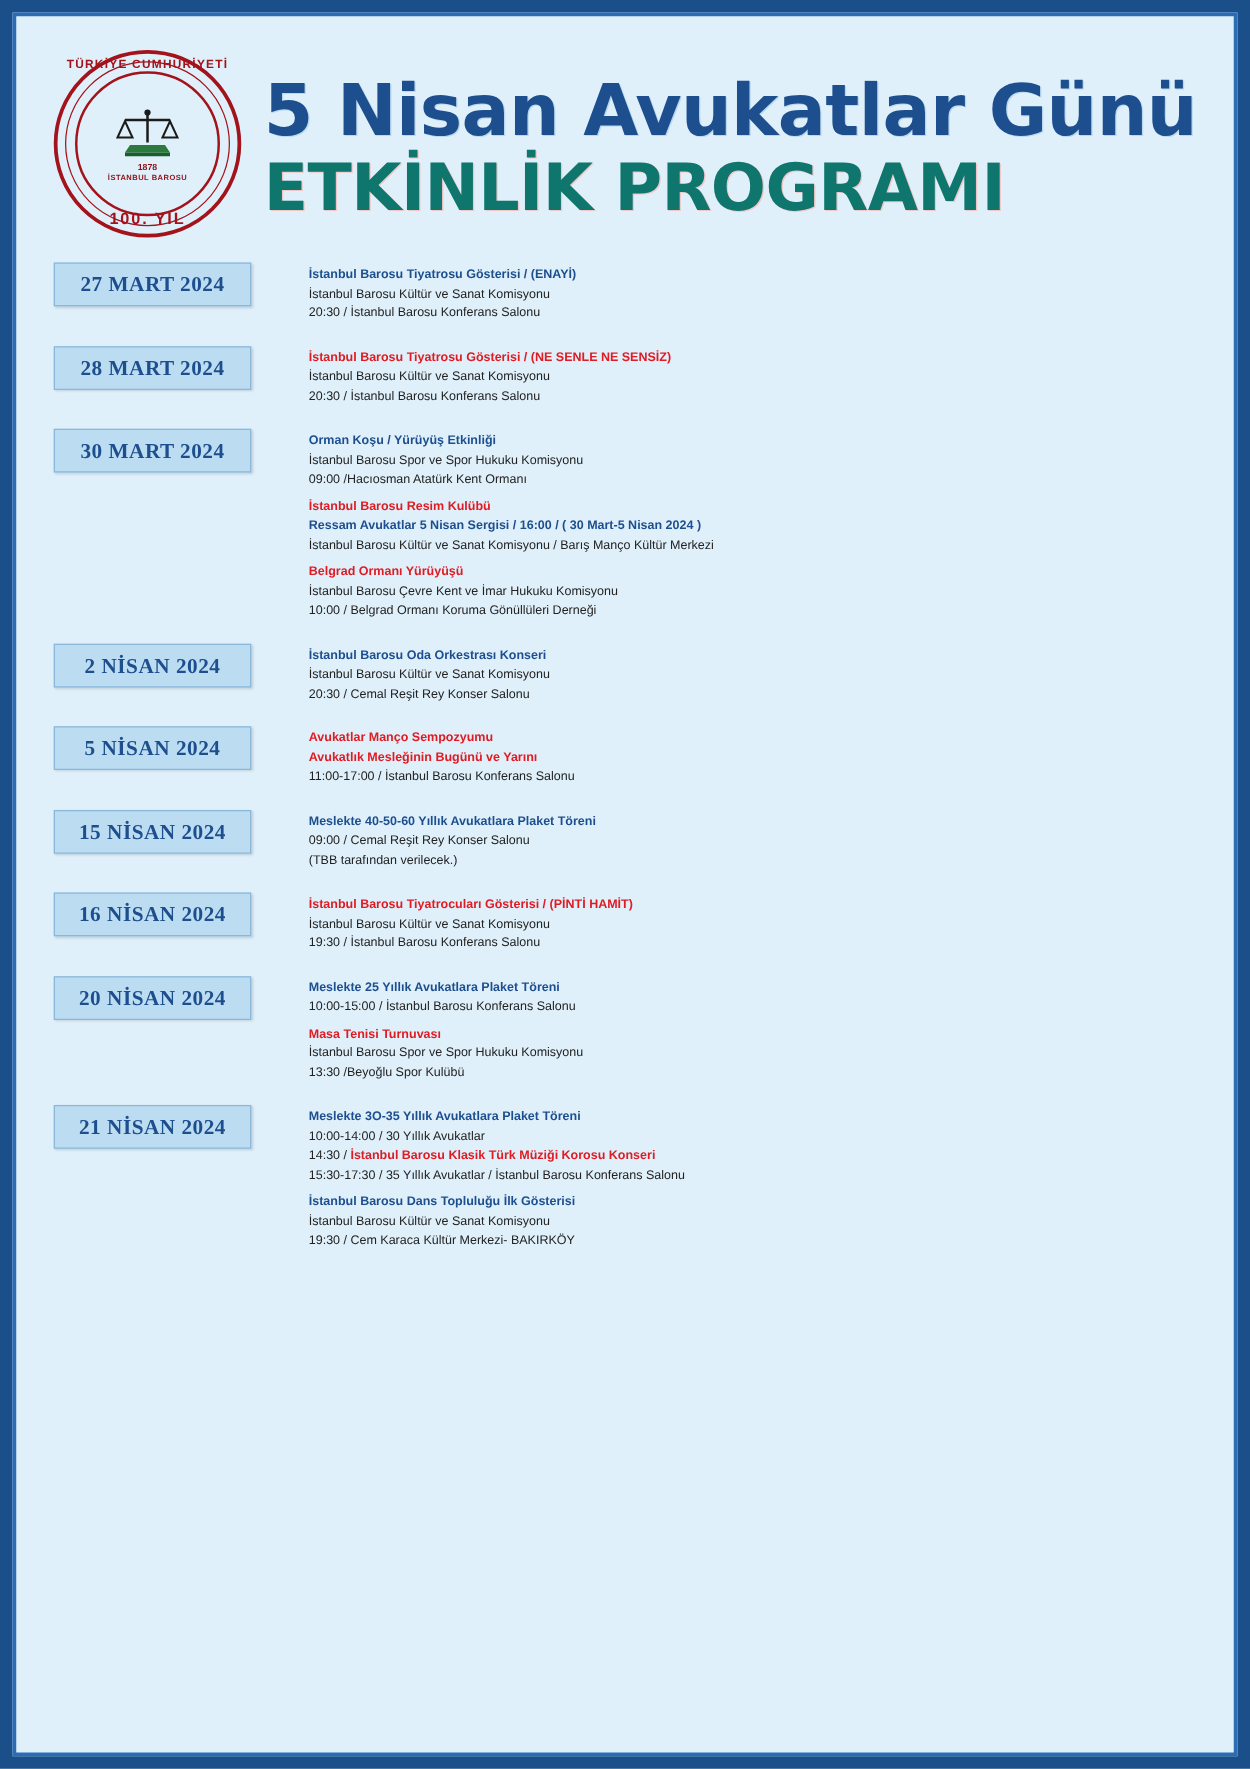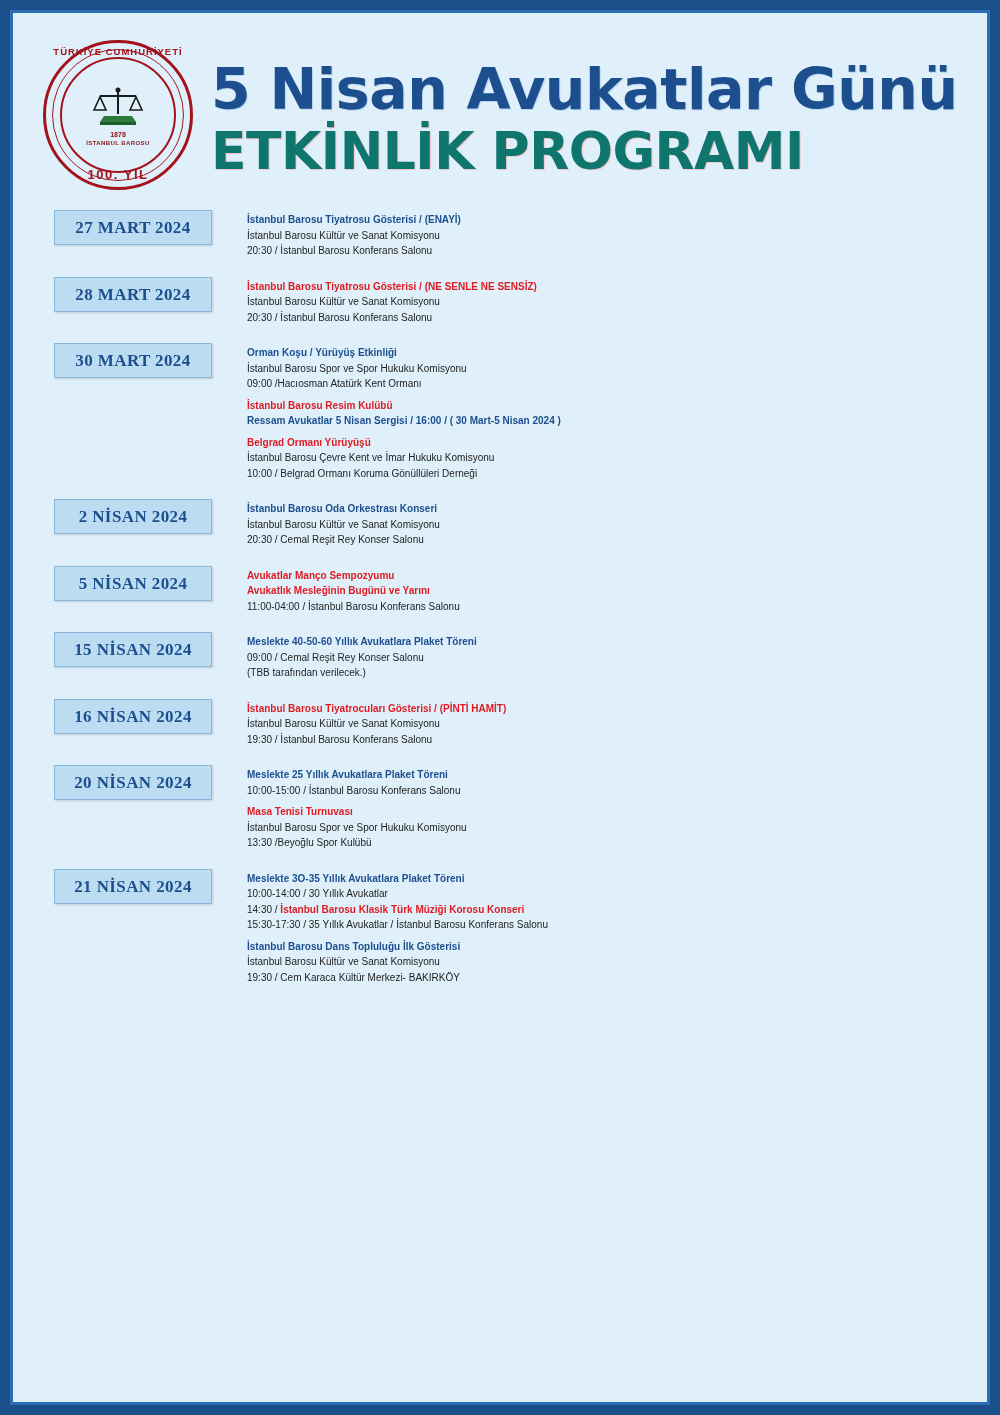--- a/index.html
+++ b/index.html
@@ -116,21 +116,21 @@
   }
   .row {
     display: flex;
     align-items: flex-start;
     margin-bottom: 16px;
   }
   .date-cell {
     flex: 0 0 180px;
     margin-right: 24px;
     display: flex;
-    justify-content: center;
+    justify-content: flex-start;
   }
   .date-chip {
     background: #bcdcf2;
     border: 1px solid #8ab8da;
     color: #1d4f8f;
     font-family: "Liberation Serif", serif;
     font-weight: bold;
     font-size: 17px;
     letter-spacing: .4px;
     padding: 7px 16px 6px 16px;
@@ -220,20 +220,21 @@
         </div>
         <div class="events">
           <div class="event">
             <div class="line blue">Orman Koşu / Yürüyüş Etkinliği</div>
             <div class="line dark">İstanbul Barosu Spor ve Spor Hukuku Komisyonu</div>
             <div class="line dark">09:00 /Hacıosman Atatürk Kent Ormanı</div>
           </div>
           <div class="event">
             <div class="line red">İstanbul Barosu Resim Kulübü</div>
             <div class="line blue">Ressam Avukatlar 5 Nisan Sergisi / 16:00 / ( 30 Mart-5 Nisan 2024 )</div>
+            <div class="line dark">İstanbul Barosu Kültür ve Sanat Komisyonu / Barış Manço Kültür Merkezi</div>
           </div>
           <div class="event">
             <div class="line red">Belgrad Ormanı Yürüyüşü</div>
             <div class="line dark">İstanbul Barosu Çevre Kent ve İmar Hukuku Komisyonu</div>
             <div class="line dark">10:00 / Belgrad Ormanı Koruma Gönüllüleri Derneği</div>
           </div>
         </div>
       </div>
       <div class="row">
         <div class="date-cell">
@@ -248,21 +249,21 @@
         </div>
       </div>
       <div class="row">
         <div class="date-cell">
           <div class="date-chip">5 NİSAN 2024</div>
         </div>
         <div class="events">
           <div class="event">
             <div class="line red">Avukatlar Manço Sempozyumu</div>
             <div class="line red">Avukatlık Mesleğinin Bugünü ve Yarını</div>
-            <div class="line dark">11:00-04:00 / İstanbul Barosu Konferans Salonu</div>
+            <div class="line dark">11:00-17:00 / İstanbul Barosu Konferans Salonu</div>
           </div>
         </div>
       </div>
       <div class="row">
         <div class="date-cell">
           <div class="date-chip">15 NİSAN 2024</div>
         </div>
         <div class="events">
           <div class="event">
             <div class="line blue">Meslekte  40-50-60 Yıllık Avukatlara Plaket Töreni</div>

